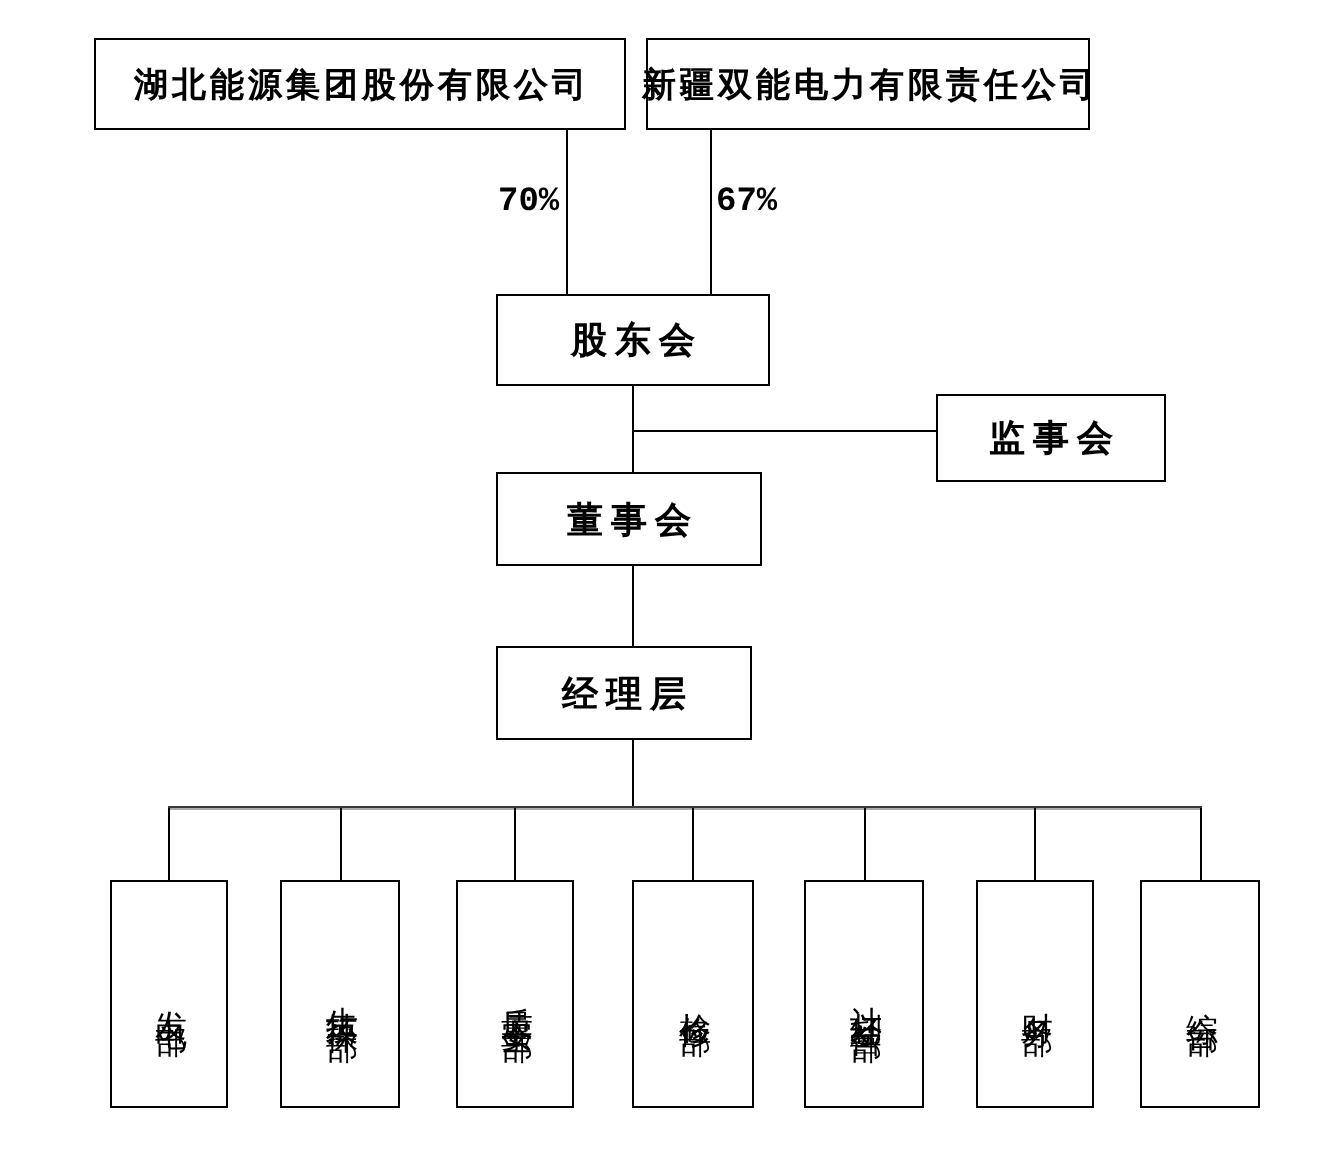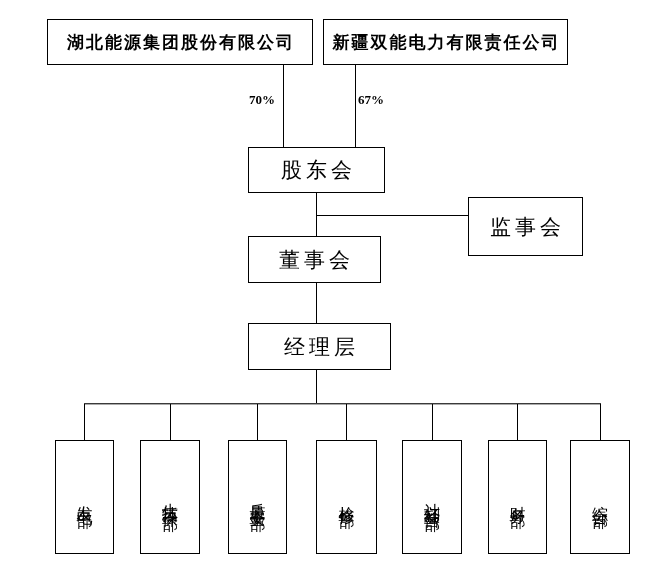--- a/index.html
+++ b/index.html
@@ -28,76 +28,77 @@
   .company {
     font-family: "Liberation Serif", serif;
     font-weight: 700;
     font-size: 17px;
     letter-spacing: 2px;
     text-indent: 2px;
     white-space: nowrap;
   }
   .org {
     font-family: "Liberation Serif", serif;
-    font-size: 21px;
+    font-size: 18px;
     letter-spacing: 4px;
     text-indent: 4px;
     white-space: nowrap;
+    font-weight: bold;
   }
   .dept {
     font-family: "Liberation Serif", serif;
     font-size: 16px;
     writing-mode: vertical-rl;
     text-orientation: upright;
     letter-spacing: 3px;
     line-height: 1;
   }
   .share {
     position: absolute;
-    font-family: Liberation Serif, serif;
+    font-family: Liberation Mono, monospace;
     font-weight: 700;
-    font-size: 13px;
+    font-size: 17px;
     line-height: 1;
     text-align: right;
   }
   .line {
     position: absolute;
     background: #000000;
   }
   .line-soft {
     background: #3a3a3a;
     box-shadow: 0 1px 0 #aaaaaa;
   }
 </style>
 </head>
 <body>
 
 <div class="canvas">
 
   <div class="box company" style="left:47px;top:19px;width:266px;height:46px">湖北能源集团股份有限公司</div>
-  <div class="box company" style="left:323px;top:19px;width:245px;height:46px">新疆双能电力有限责任公司</div>
+  <div class="box company" style="left:323px;top:19px;width:222px;height:46px">新疆双能电力有限责任公司</div>
 
   <div class="share" style="left:249px;top:93px">70%</div>
   <div class="share" style="left:358px;top:93px">67%</div>
 
   <div class="line" style="left:283px;top:65px;width:1px;height:82px"></div>
   <div class="line" style="left:355px;top:65px;width:1px;height:82px"></div>
 
   <div class="box org" style="left:248px;top:147px;width:137px;height:46px">股东会</div>
 
   <div class="line" style="left:316px;top:193px;width:1px;height:43px"></div>
   <div class="line" style="left:316px;top:215px;width:152px;height:1px"></div>
 
-  <div class="box org" style="left:468px;top:197px;width:115px;height:59px">监事会</div>
+  <div class="box org" style="left:468px;top:197px;width:115px;height:44px">监事会</div>
 
   <div class="box org" style="left:248px;top:236px;width:133px;height:47px">董事会</div>
 
   <div class="line" style="left:316px;top:283px;width:1px;height:40px"></div>
 
-  <div class="box org" style="left:248px;top:323px;width:143px;height:47px">经理层</div>
+  <div class="box org" style="left:248px;top:323px;width:128px;height:47px">经理层</div>
 
   <div class="line" style="left:316px;top:370px;width:1px;height:34px"></div>
   <div class="line line-soft" style="left:84px;top:403px;width:517px;height:1px"></div>
 
   <div class="line" style="left:84px;top:404px;width:1px;height:36px"></div>
   <div class="line" style="left:170px;top:404px;width:1px;height:36px"></div>
   <div class="line" style="left:257px;top:404px;width:1px;height:36px"></div>
   <div class="line" style="left:346px;top:404px;width:1px;height:36px"></div>
   <div class="line" style="left:432px;top:404px;width:1px;height:36px"></div>
   <div class="line" style="left:517px;top:404px;width:1px;height:36px"></div>

